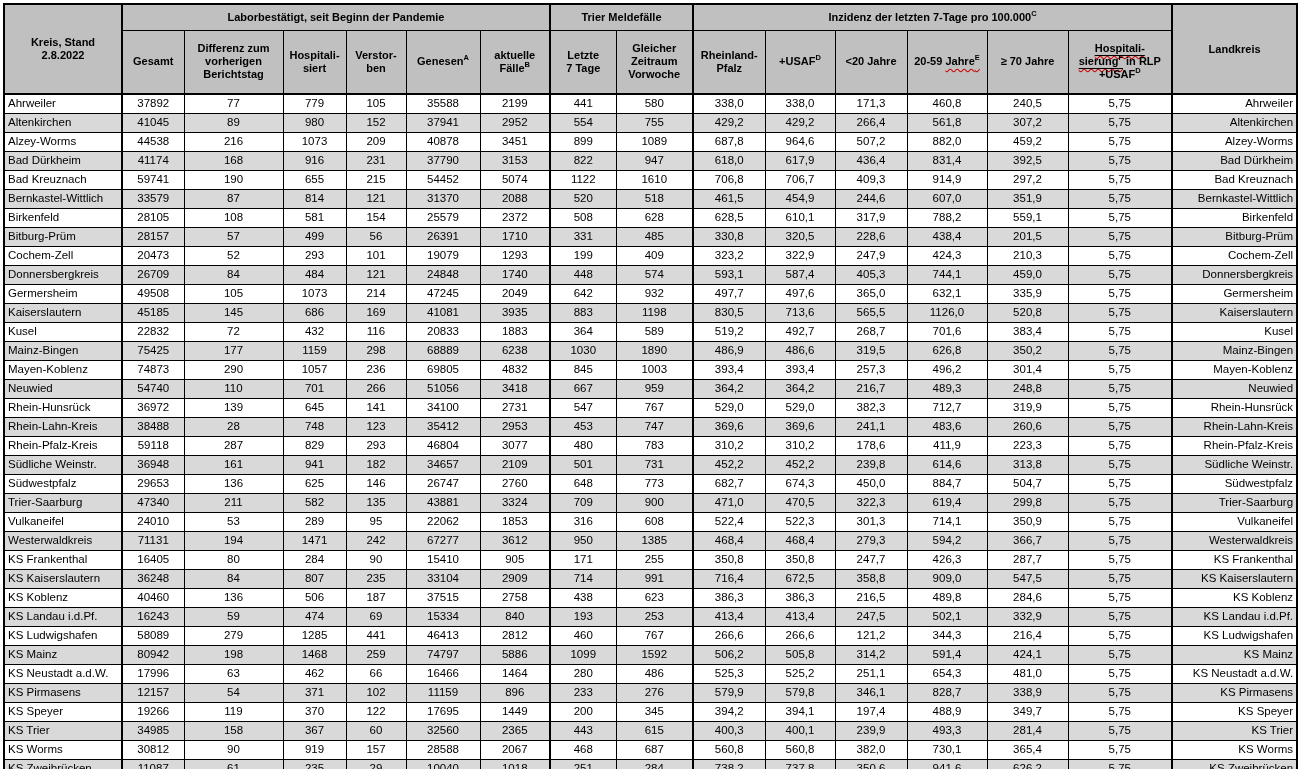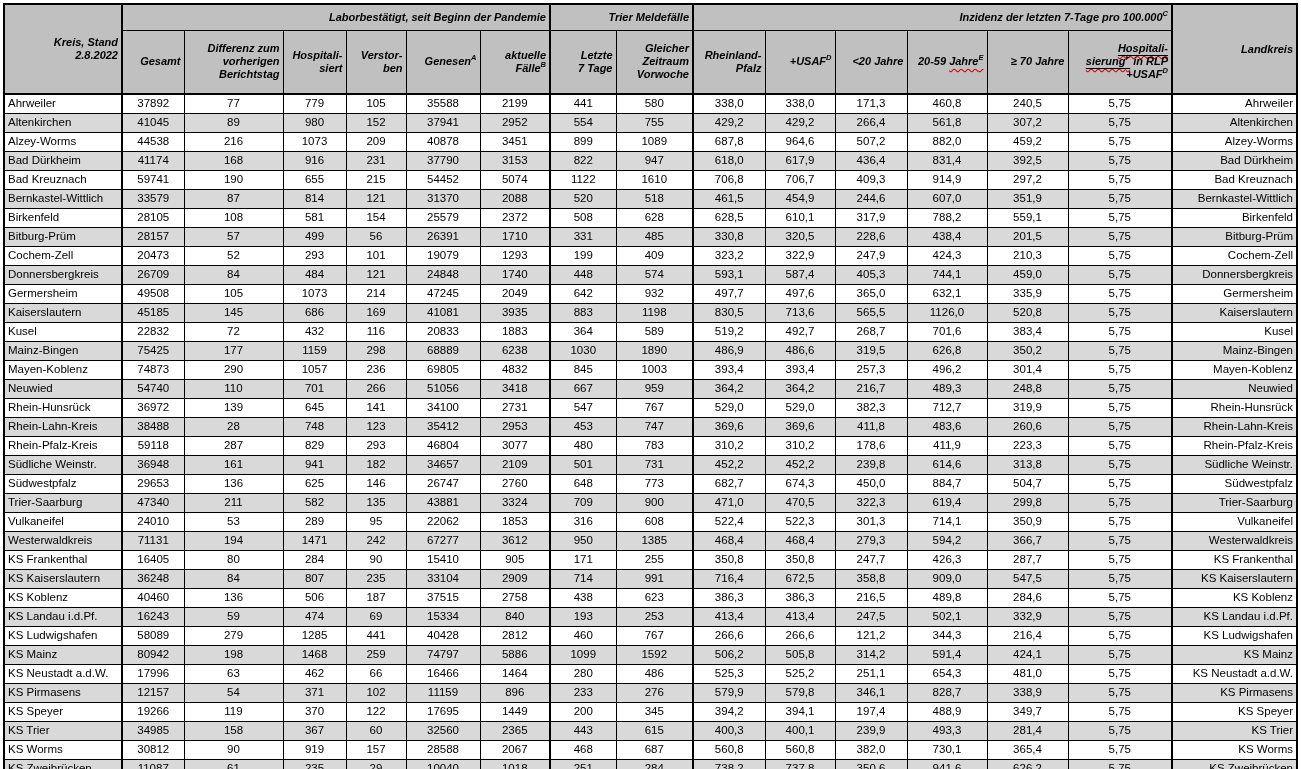--- a/index.html
+++ b/index.html
@@ -9,21 +9,21 @@
     --squiggle:#cc0000;
   }
   html,body{margin:0;padding:0;background:#ffffff;}
   body{width:1301px;height:769px;overflow:hidden;
        font-family:"Liberation Sans","DejaVu Sans",sans-serif;color:#000;}
   table{border-collapse:collapse;table-layout:fixed;width:1293px;
         margin:3px 0 0 3px;border:2px solid var(--border);}
   th,td{border:1px solid var(--border);overflow:hidden;white-space:nowrap;
         vertical-align:middle;padding:0 3px;}
   thead th{background:var(--header-bg);font-weight:bold;font-size:11px;
-           line-height:1.18;text-align:right;white-space:normal;font-style:italic;}
+           line-height:1.18;text-align:center;white-space:normal;}
   thead tr.group-row{height:26px;}
   thead tr.sub-row{height:64px;}
   thead th{border-bottom-width:1px;}
   thead tr.sub-row th, thead th[rowspan]{border-bottom:2px solid var(--border);}
   tbody td{font-size:11.5px;height:18px;text-align:center;line-height:1;}
   tbody tr.alt td{background:var(--alt-bg);}
   td.left{text-align:left;}
   td.right{text-align:right;}
   .tl{border-left:2px solid var(--border) !important;}
   sup{font-size:7.5px;line-height:0;vertical-align:super;}
@@ -419,21 +419,21 @@
         <td class="tl">38488</td>
         <td>28</td>
         <td>748</td>
         <td>123</td>
         <td>35412</td>
         <td>2953</td>
         <td class="tl">453</td>
         <td>747</td>
         <td class="tl">369,6</td>
         <td>369,6</td>
-        <td>411,8</td>
+        <td>241,1</td>
         <td>483,6</td>
         <td>260,6</td>
         <td>5,75</td>
         <td class="right tl">Rhein-Lahn-Kreis</td>
       </tr>
       <tr>
         <td class="left">Rhein-Pfalz-Kreis</td>
         <td class="tl">59118</td>
         <td>287</td>
         <td>829</td>
@@ -611,21 +611,21 @@
         <td>332,9</td>
         <td>5,75</td>
         <td class="right tl">KS Landau i.d.Pf.</td>
       </tr>
       <tr>
         <td class="left">KS Ludwigshafen</td>
         <td class="tl">58089</td>
         <td>279</td>
         <td>1285</td>
         <td>441</td>
-        <td>40428</td>
+        <td>46413</td>
         <td>2812</td>
         <td class="tl">460</td>
         <td>767</td>
         <td class="tl">266,6</td>
         <td>266,6</td>
         <td>121,2</td>
         <td>344,3</td>
         <td>216,4</td>
         <td>5,75</td>
         <td class="right tl">KS Ludwigshafen</td>

